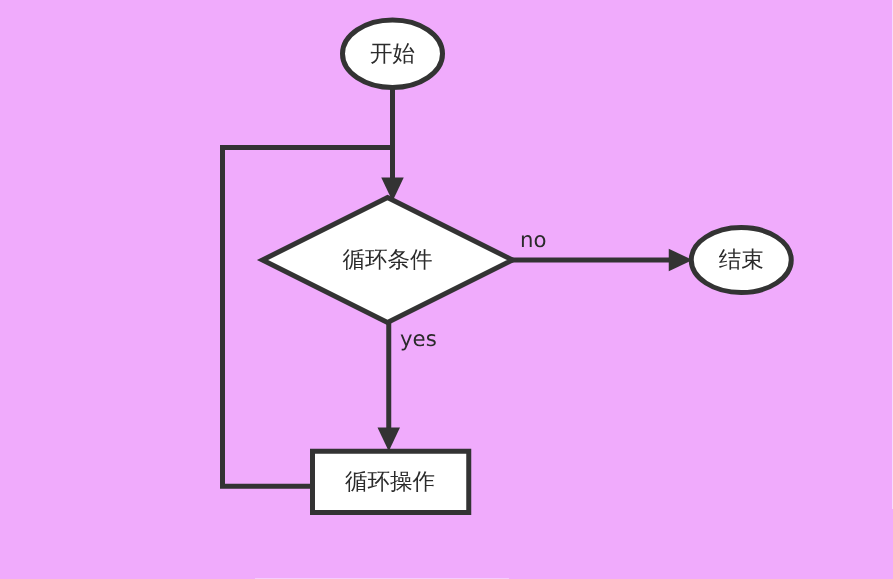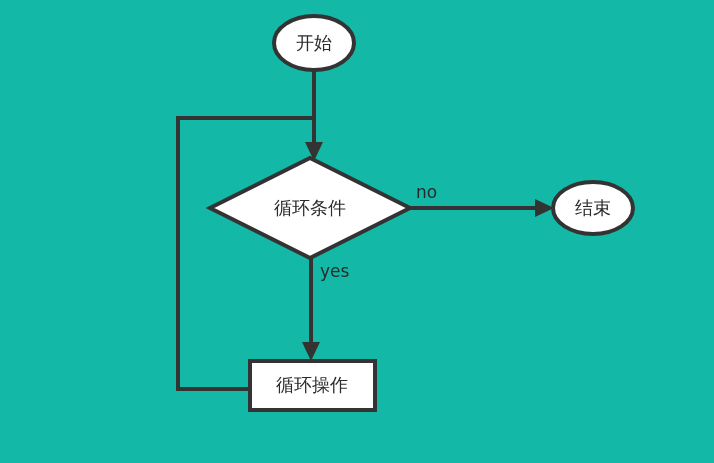--- a/index.html
+++ b/index.html
@@ -4,21 +4,21 @@
 <style>
   html, body {
     margin: 0;
     padding: 0;
     background: #ffffff;
   }
   #canvas {
     position: relative;
     width: 714px;
     height: 463px;
-    background: #14b8a6;
+    background: #f0abfc;
     overflow: hidden;
     font-family: "DejaVu Sans", "Liberation Sans", sans-serif;
   }
   #flow-svg {
     display: block;
     width: 714px;
     height: 463px;
   }
   .node-shape {
     fill: #ffffff;

